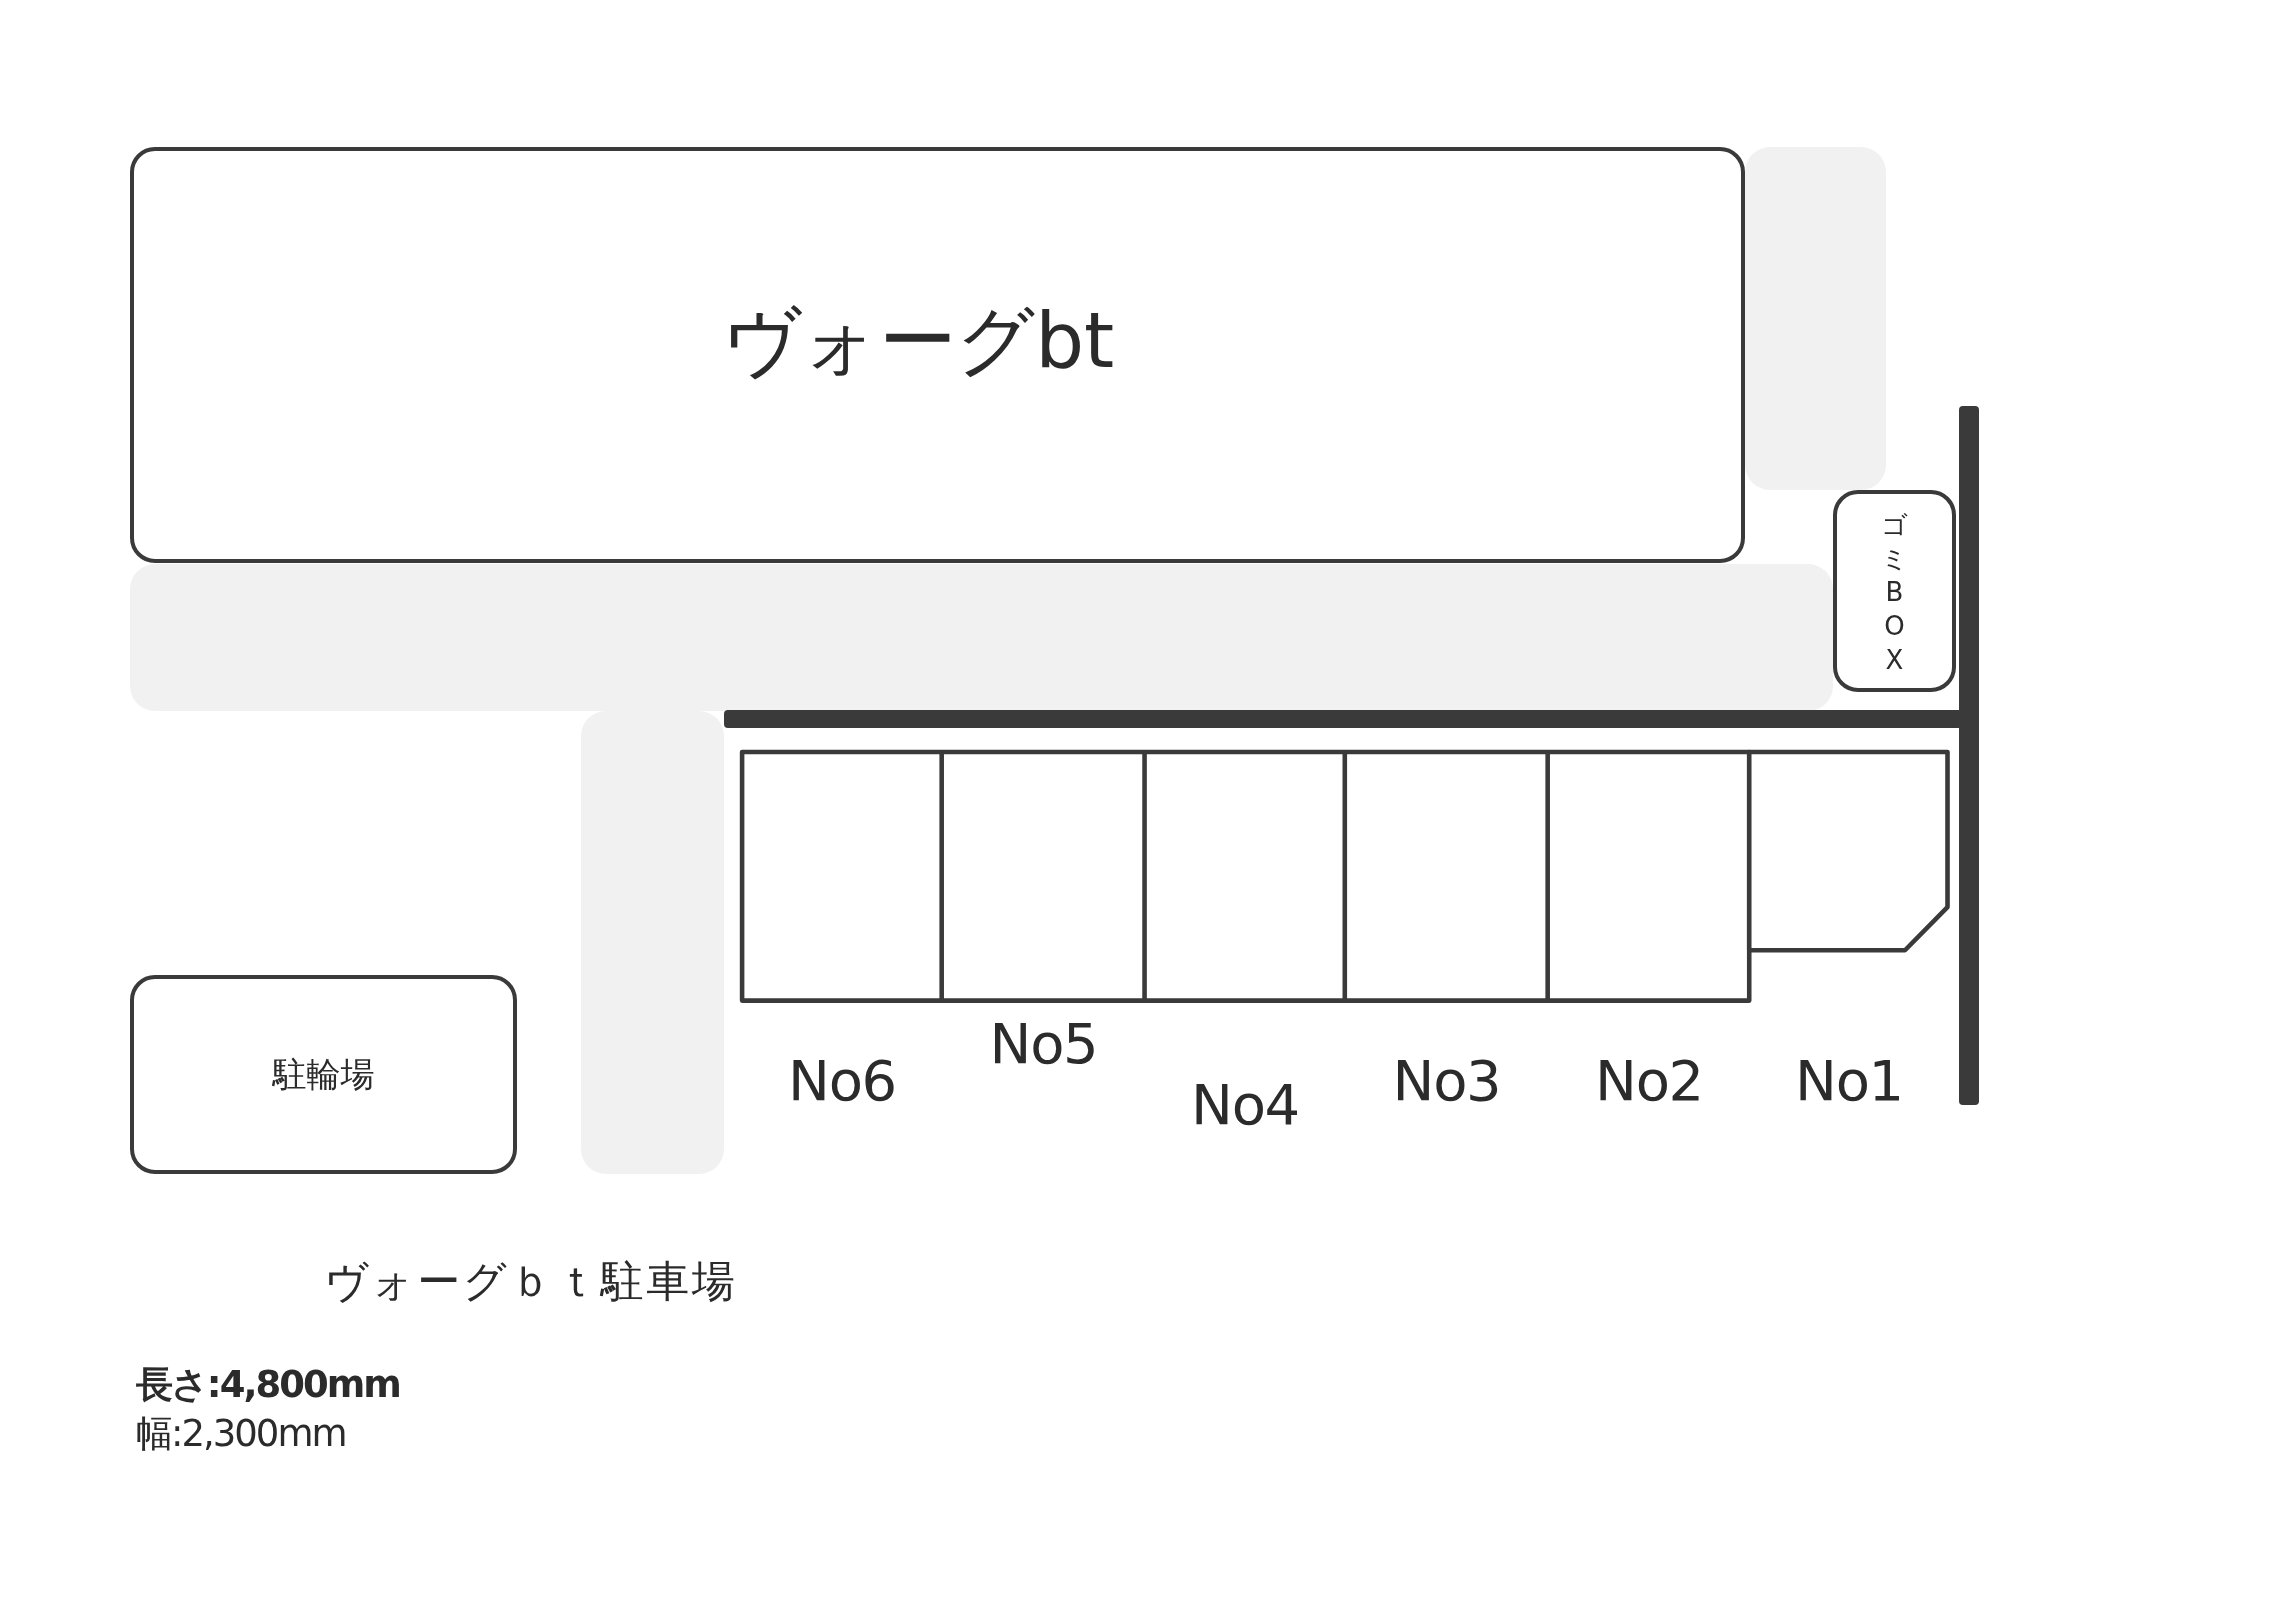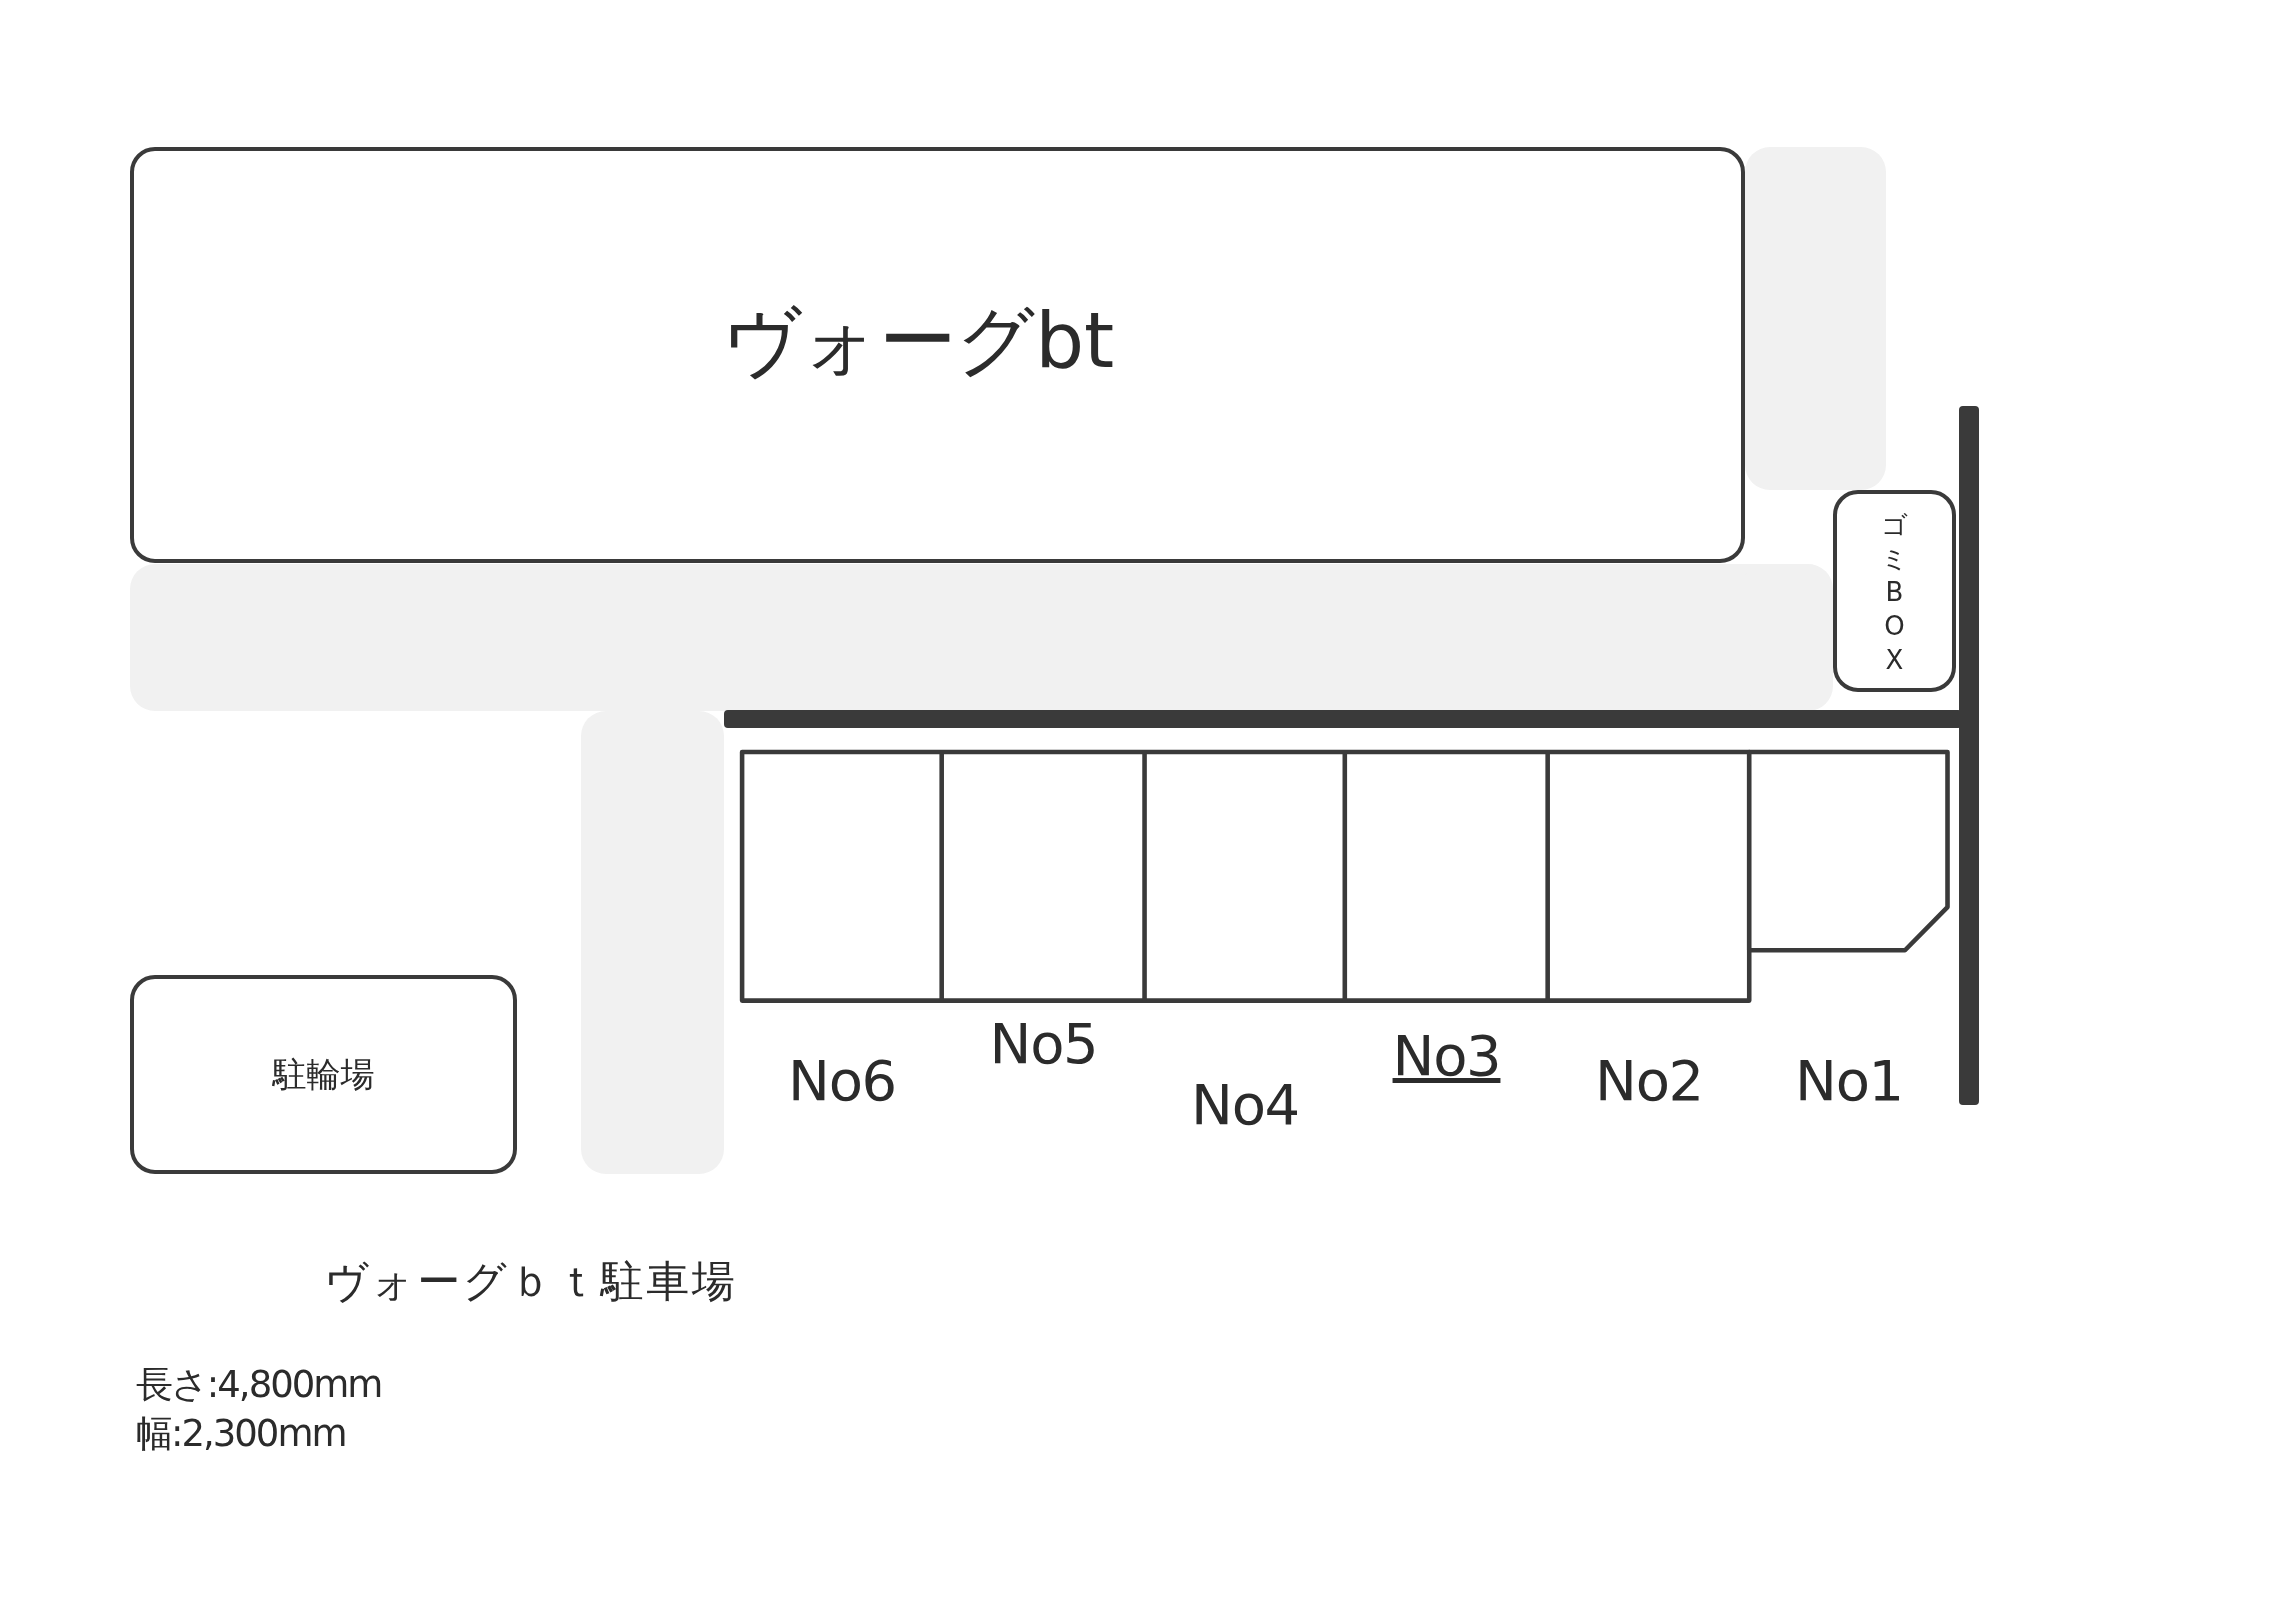--- a/index.html
+++ b/index.html
@@ -50,24 +50,24 @@
 <div class="abs" style="left:742px; top:752px; width:200px; height:249px;"></div>
 <div class="abs" style="left:942px; top:752px; width:203px; height:249px;"></div>
 <div class="abs" style="left:1145px; top:752px; width:200px; height:249px;"></div>
 <div class="abs" style="left:1345px; top:752px; width:203px; height:249px;"></div>
 <div class="abs" style="left:1548px; top:752px; width:202px; height:249px;"></div>
 <div class="abs" style="left:1750px; top:752px; width:198px; height:198px;"></div>
 
 <div class="abs centered label" style="left:742px; top:1051px; width:200px; height:59px;">No6</div>
 <div class="abs centered label" style="left:942px; top:1014px; width:203px; height:59px;">No5</div>
 <div class="abs centered label" style="left:1145px; top:1075px; width:200px; height:59px;">No4</div>
-<div class="abs centered label" style="left:1345px; top:1026px; width:203px; height:59px;text-decoration:underline;">No3</div>
+<div class="abs centered label" style="left:1345px; top:1051px; width:203px; height:59px;">No3</div>
 <div class="abs centered label" style="left:1548px; top:1051px; width:202px; height:59px;">No2</div>
 <div class="abs centered label" style="left:1750px; top:1051px; width:198px; height:59px;">No1</div>
 
 <div class="abs box centered" style="left:130px; top:975px; width:387px; height:199px;">
   <span style="font-size:34px;">駐輪場</span>
 </div>
 
 <div class="abs" style="left:324px; top:1253px; font-size:43px; letter-spacing:2.6px; white-space:nowrap;">ヴォーグｂｔ駐車場</div>
-<div class="abs" style="left:136px; top:1360px; font-size:37px; font-weight:normal; letter-spacing:-2px; white-space:nowrap;">長さ:4,800mm</div>
+<div class="abs" style="left:136px; top:1360px; font-size:37px; font-weight:bold; letter-spacing:-2px; white-space:nowrap;">長さ:4,800mm</div>
 <div class="abs" style="left:136px; top:1409px; font-size:37px; font-weight:normal; letter-spacing:-2px; white-space:nowrap;">幅:2,300mm</div>
 
 
 </body></html>

